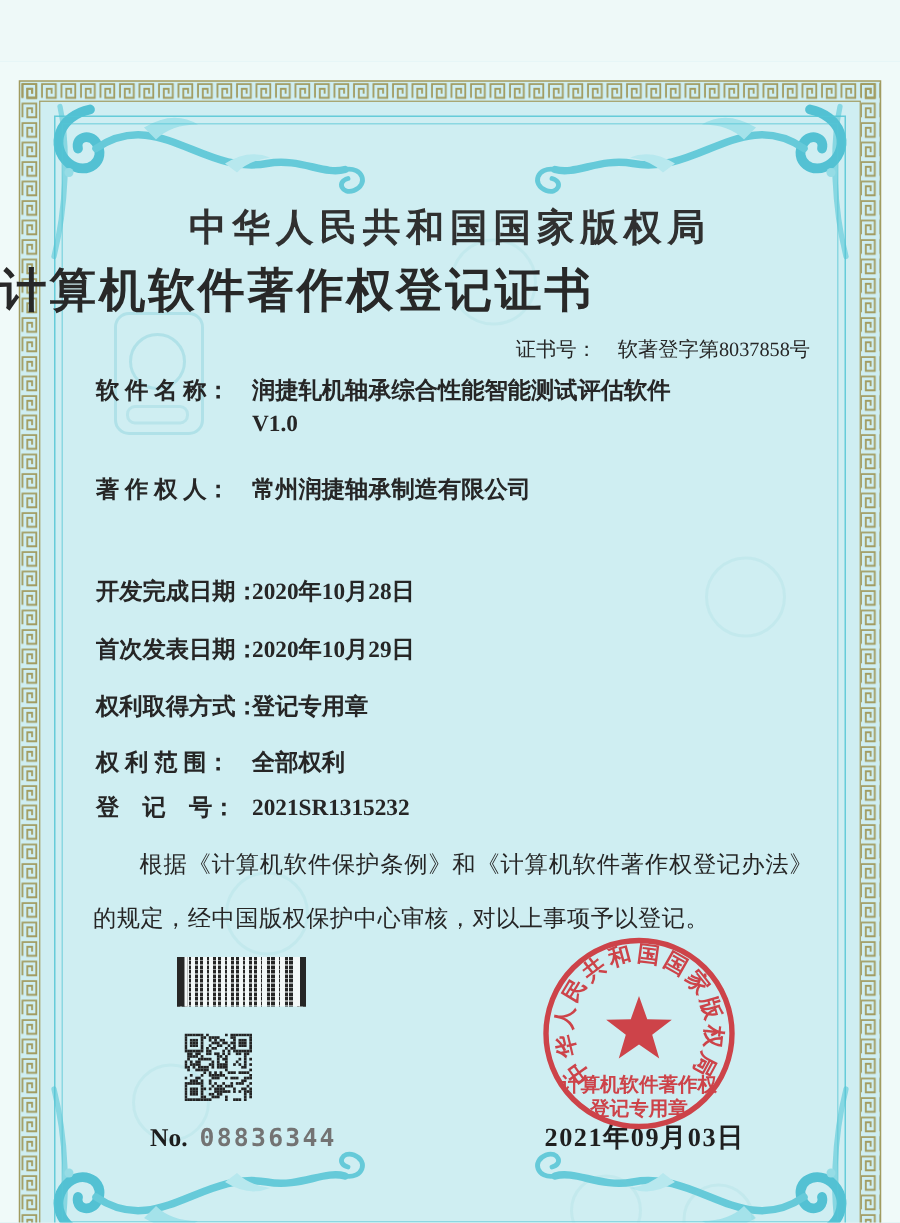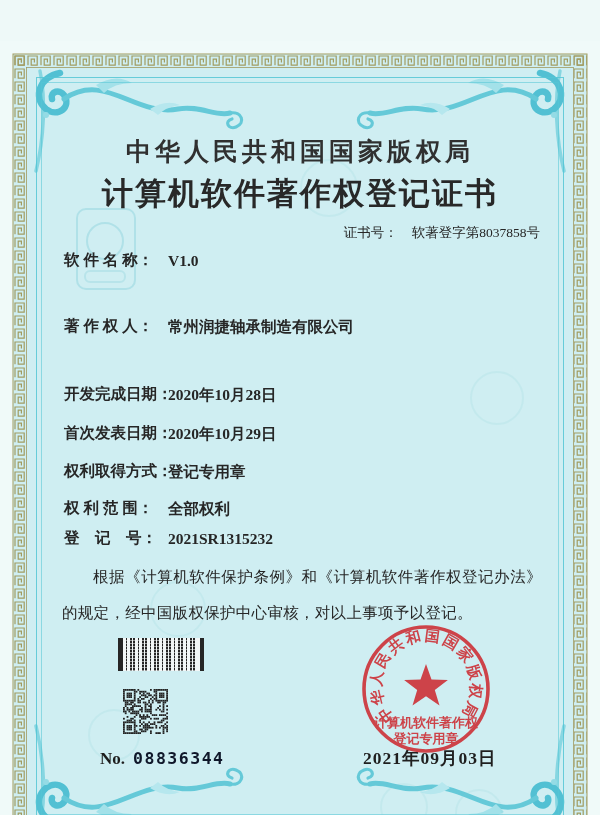--- a/index.html
+++ b/index.html
@@ -19,21 +19,21 @@
   
   .emboss{position:absolute;left:76px;top:167px;width:56px;height:78px;
     border:2px solid rgba(125,205,215,.38);border-radius:10px;z-index:1;}
   .emboss::before{content:"";position:absolute;left:8px;top:12px;width:34px;height:34px;
     border:2px solid rgba(125,205,215,.38);border-radius:50%;}
   .emboss::after{content:"";position:absolute;left:6px;bottom:5px;width:38px;height:9px;
     border:2px solid rgba(125,205,215,.28);border-radius:6px;}
   .txt{position:absolute;color:#262626;z-index:3;}
   .title1{left:0;right:0;top:94px;text-align:center;font-size:25px;font-weight:bold;
     letter-spacing:4px;color:#303030;}
-  .title2{left:0;right:0;top:132px;text-align:center;font-size:31px;font-weight:bold;
+  .title2{left:0;right:0;top:132px;text-align:left;font-size:31px;font-weight:bold;
     letter-spacing:2px;color:#282828;}
   .certno{right:60px;top:183px;font-size:13.5px;font-weight:normal;}
   .certno .gap{display:inline-block;width:14px;}
   .row{position:absolute;left:64px;right:50px;font-size:15.5px;font-weight:bold;z-index:3;color:#262626;}
   .row .lab{position:absolute;left:0;top:0;white-space:pre;}
   .row .val{position:absolute;left:104px;top:0;width:370px;line-height:22px;}
   .row .vline{display:block;}
   .statement{left:62px;top:518px;width:480px;font-size:15.5px;font-weight:normal;
     line-height:36px;text-indent:2em;letter-spacing:.3px;text-align:justify;}
   
@@ -42,21 +42,21 @@
       repeating-linear-gradient(0deg, rgba(243,248,248,.55) 0 1px, rgba(0,0,0,0) 1px 3px),
       repeating-linear-gradient(90deg,#262626 0 2px,#f3f8f8 2px 3px,#262626 3px 5px,
         #f3f8f8 5px 8px,#262626 8px 9px,#f3f8f8 9px 12px);}
   .barcode::before{content:"";position:absolute;left:0;top:0;bottom:0;width:5px;
     background:#262626;border-right:2px solid #f3f8f8;}
   .barcode::after{content:"";position:absolute;right:0;top:0;bottom:0;width:4px;
     background:#262626;border-left:2px solid #f3f8f8;}
   .qr{position:absolute;left:123px;top:648px;z-index:3;}
   .serial{left:100px;top:708px;font-size:17px;font-weight:bold;}
   .serial-prefix{color:#1d1d1d;margin-right:8px;}
-  .serial-num{color:#0f172a;letter-spacing:1.5px;font-family:"DejaVu Sans Mono", monospace;
+  .serial-num{color:#737373;letter-spacing:1.5px;font-family:"DejaVu Sans Mono", monospace;
     font-weight:bold;font-size:16.5px;}
   .seal{position:absolute;left:360px;top:582px;z-index:4;opacity:.95;}
   .seal text{fill:#cd3a40;font-weight:bold;font-family:"Liberation Serif", serif;}
   .issue-date{left:363px;top:705px;font-size:17.5px;font-weight:bold;letter-spacing:1px;
     color:#1f1f1f;z-index:3;font-family:Liberation Serif, serif;}
 </style>
 </head>
 <body>
 
 <div class="page">
@@ -105,20 +105,21 @@
   <div class="txt title1">中华人民共和国国家版权局</div>
   <div class="txt title2">计算机软件著作权登记证书</div>
 
   <div class="txt certno">
     <span>证书号：</span><span class="gap"></span><span>软著登字第8037858号</span>
   </div>
 
   <div class="row" style="top:209px">
     <span class="lab">软 件 名 称：</span>
     <span class="val">
+      <span class="vline">润捷轧机轴承综合性能智能测试评估软件</span>
       <span class="vline">V1.0</span>
     </span>
   </div>
   <div class="row" style="top:275px">
     <span class="lab">著 作 权 人：</span>
     <span class="val">常州润捷轴承制造有限公司</span>
   </div>
   <div class="row" style="top:343px">
     <span class="lab">开发完成日期：</span>
     <span class="val">2020年10月28日</span>

